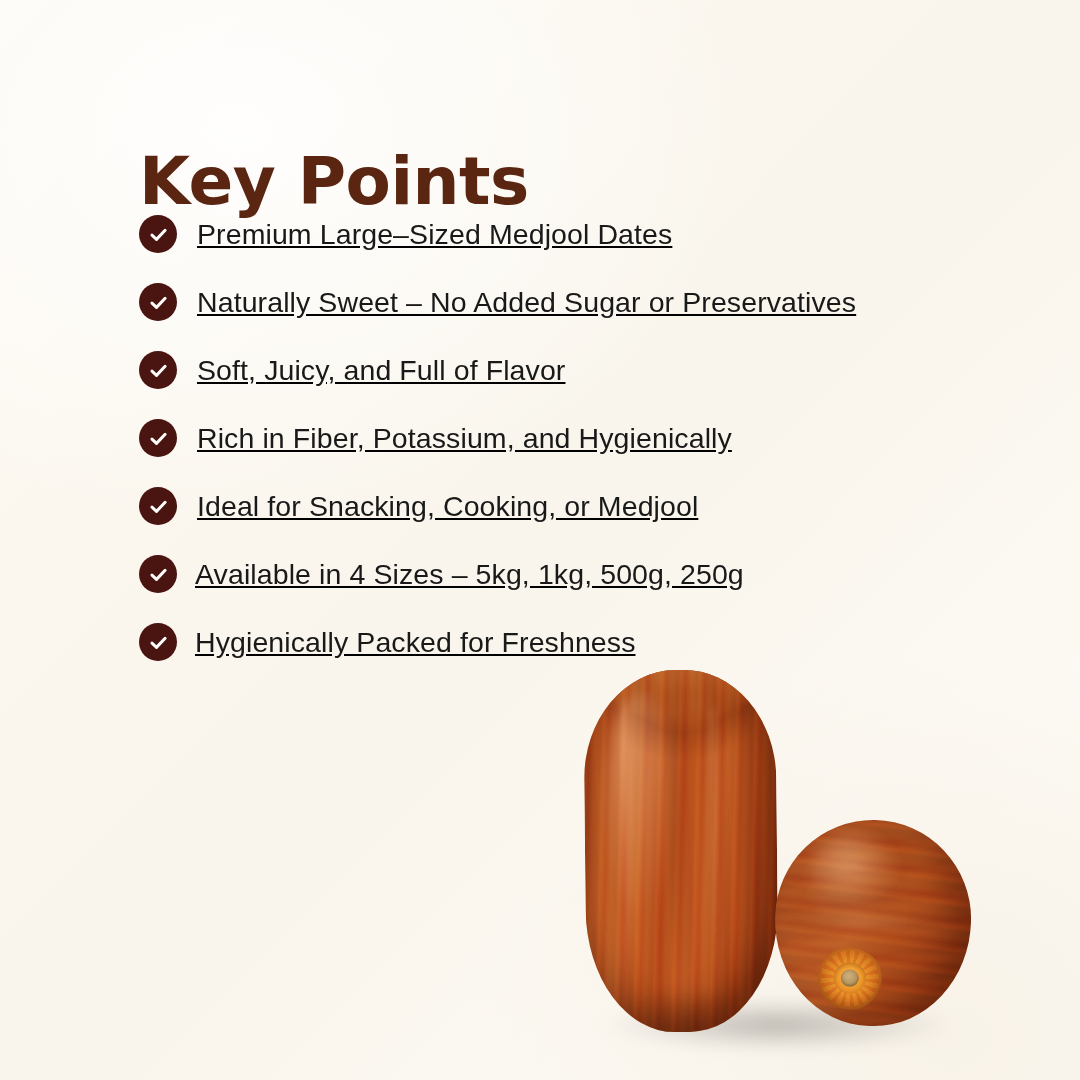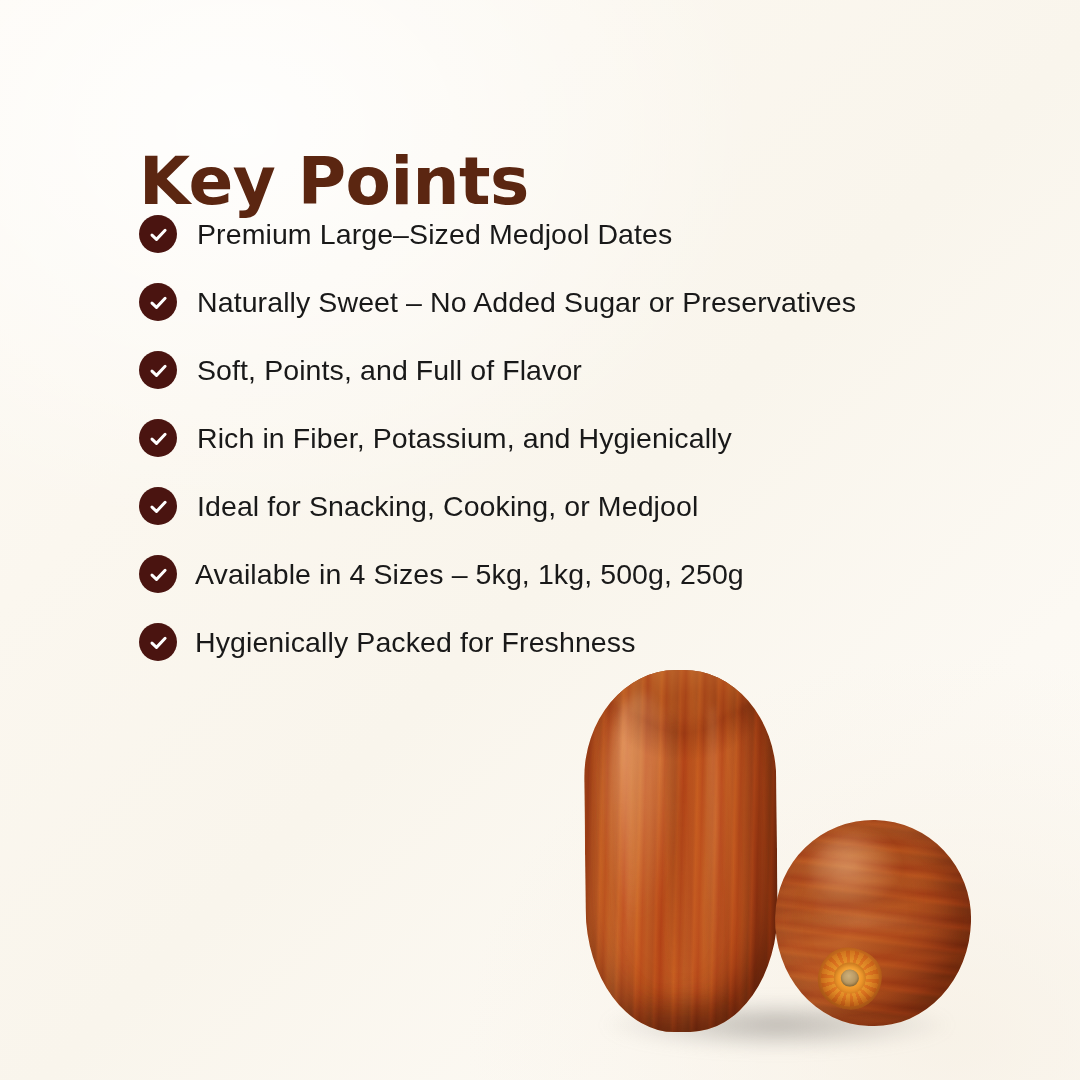--- a/index.html
+++ b/index.html
@@ -331,21 +331,21 @@
 </style>
 </head>
 <body>
 
 <div class="poster">
 
   <div class="bg-wash"></div>
 
   <h1 class="heading">Key Points</h1>
 
-  <ul class="points" id="points-list" style="list-style: none; margin: 0px; padding: 0px;">
+  <ul class="points" id="points-list" style="list-style: none; margin: 0px; padding: 0px; text-decoration: underline;">
       <li class="point-row">
         <span class="check-badge">
           <svg viewBox="0 0 24 24" aria-hidden="true">
             <path d="M5.2 12.6 L9.9 17.1 L18.9 7.6" fill="none" stroke="#ffffff" stroke-width="3.1" stroke-linecap="round" stroke-linejoin="round"></path>
           </svg>
         </span>
         <span class="point-text">Premium Large–Sized Medjool Dates</span>
       </li>
       <li class="point-row">
         <span class="check-badge">
@@ -354,21 +354,21 @@
           </svg>
         </span>
         <span class="point-text">Naturally Sweet – No Added Sugar or Preservatives</span>
       </li>
       <li class="point-row">
         <span class="check-badge">
           <svg viewBox="0 0 24 24" aria-hidden="true">
             <path d="M5.2 12.6 L9.9 17.1 L18.9 7.6" fill="none" stroke="#ffffff" stroke-width="3.1" stroke-linecap="round" stroke-linejoin="round"></path>
           </svg>
         </span>
-        <span class="point-text">Soft, Points, and Full of Flavor</span>
+        <span class="point-text">Soft, Juicy, and Full of Flavor</span>
       </li>
       <li class="point-row">
         <span class="check-badge">
           <svg viewBox="0 0 24 24" aria-hidden="true">
             <path d="M5.2 12.6 L9.9 17.1 L18.9 7.6" fill="none" stroke="#ffffff" stroke-width="3.1" stroke-linecap="round" stroke-linejoin="round"></path>
           </svg>
         </span>
         <span class="point-text">Rich in Fiber, Potassium, and Hygienically</span>
       </li>
       <li class="point-row">

